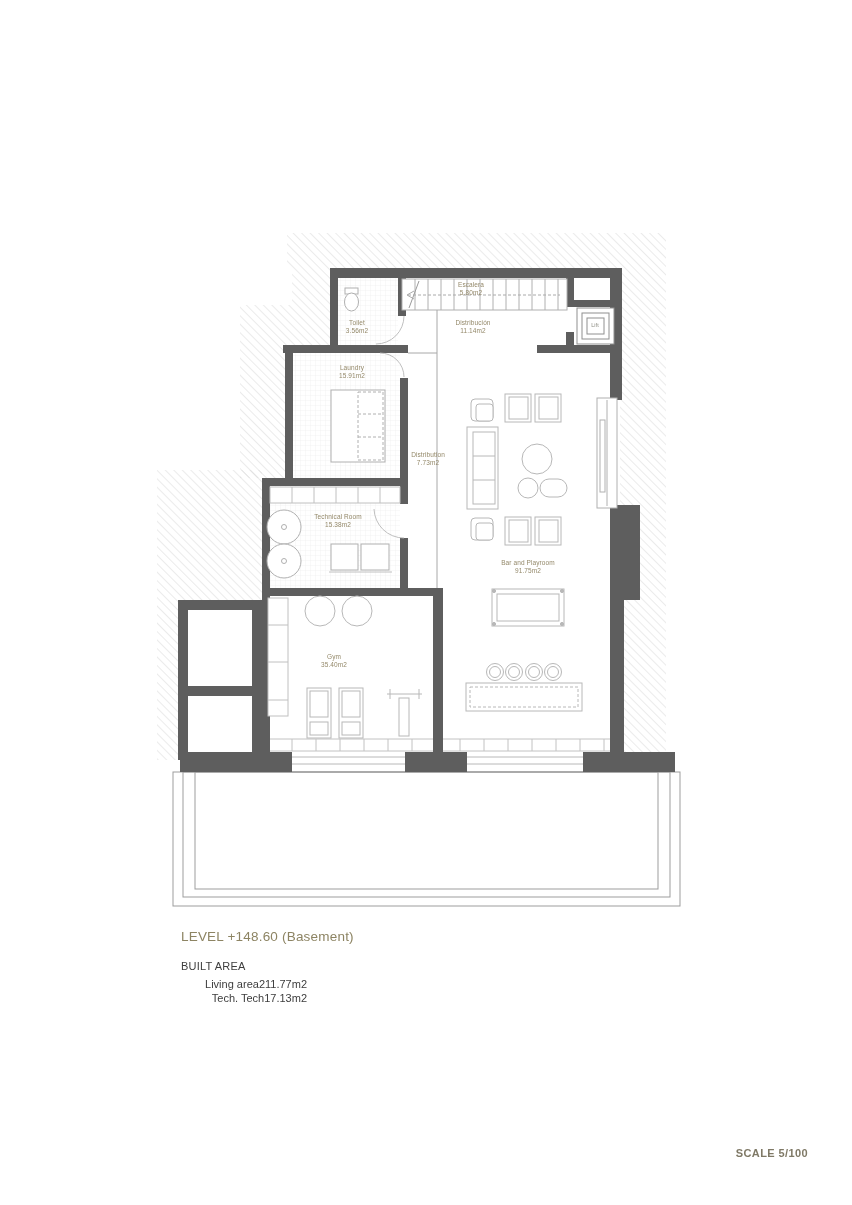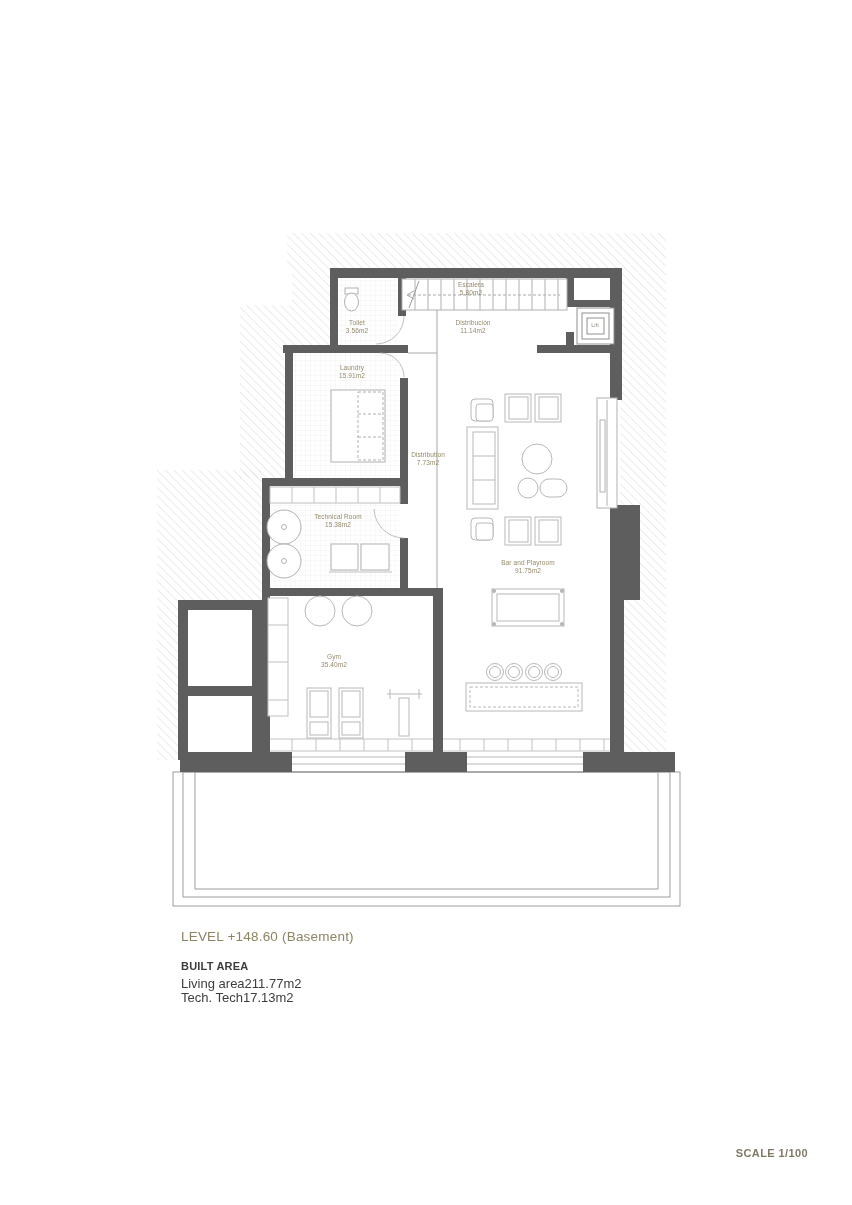--- a/index.html
+++ b/index.html
@@ -17,25 +17,25 @@
   }
   .lbl .nm{display:block;}
   .lbl .ar{display:block;}
   .lbl-lift{font-size:5.5px;color:#8e8e84;}
   
   .title-block{position:absolute;left:181px;top:929px;width:180px;}
   .level-title{
     font-size:13.5px;color:#8d8463;letter-spacing:.2px;margin:0 0 16px 0;
   }
   .built-area{
-    font-size:11px;font-weight:bold;color:#3d3d3d;margin:0 0 5px 0;letter-spacing:.2px;
+    font-size:11px;font-weight:normal;color:#3d3d3d;margin:0 0 5px 0;letter-spacing:.2px;
   }
   .area-row{
-    display:flex;justify-content:flex-start;width:126px;
-    font-size:13px;color:#3d3d3d;line-height:14px;
+    display:flex;justify-content:flex-end;width:126px;
+    font-size:11px;color:#3d3d3d;line-height:14px;
   }
   .scale-note{
     position:absolute;right:44px;top:1147px;
     font-size:11px;font-weight:bold;color:#7f7966;letter-spacing:.4px;
   }
 </style>
 </head>
 <body>
 
 <div class="sheet">
@@ -302,15 +302,15 @@
     <div class="area-row">
       <span>Living area</span>
       <span>211.77m2</span>
     </div>
     <div class="area-row">
       <span>Tech. Tech</span>
       <span>17.13m2</span>
     </div>
   </div>
 
-  <div class="scale-note">SCALE 1/100</div>
+  <div class="scale-note">SCALE 5/100</div>
 
 </div>
 
 </body></html>

